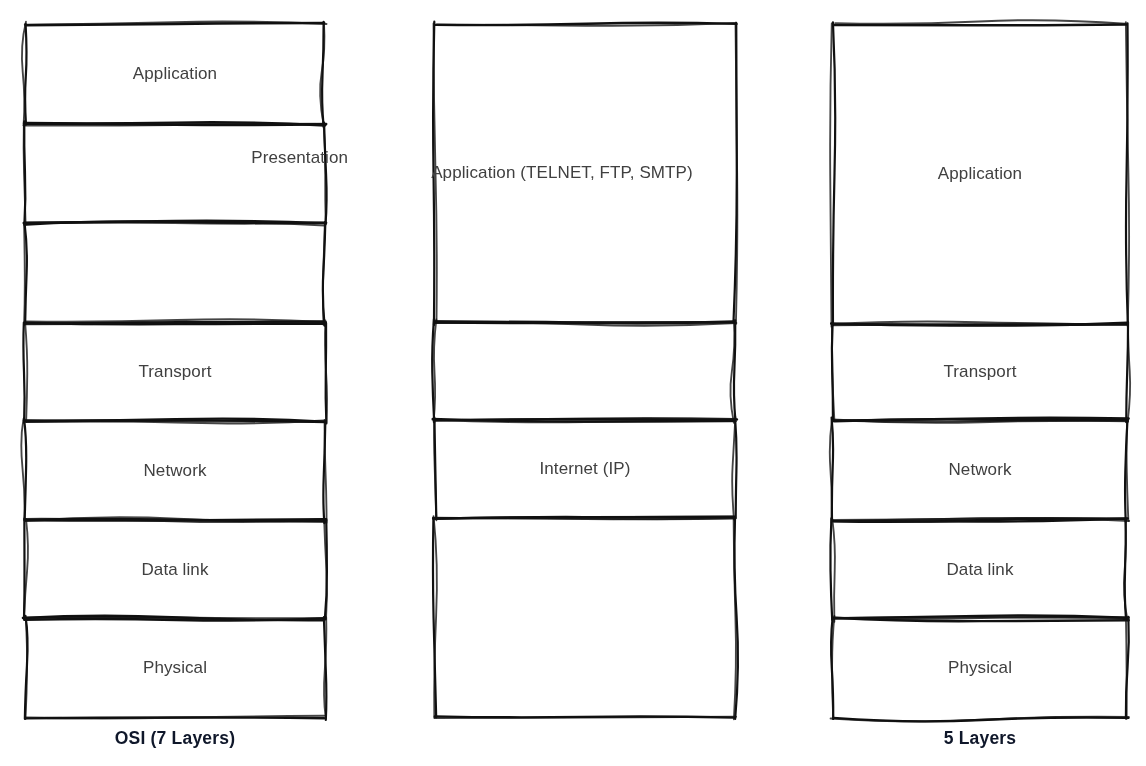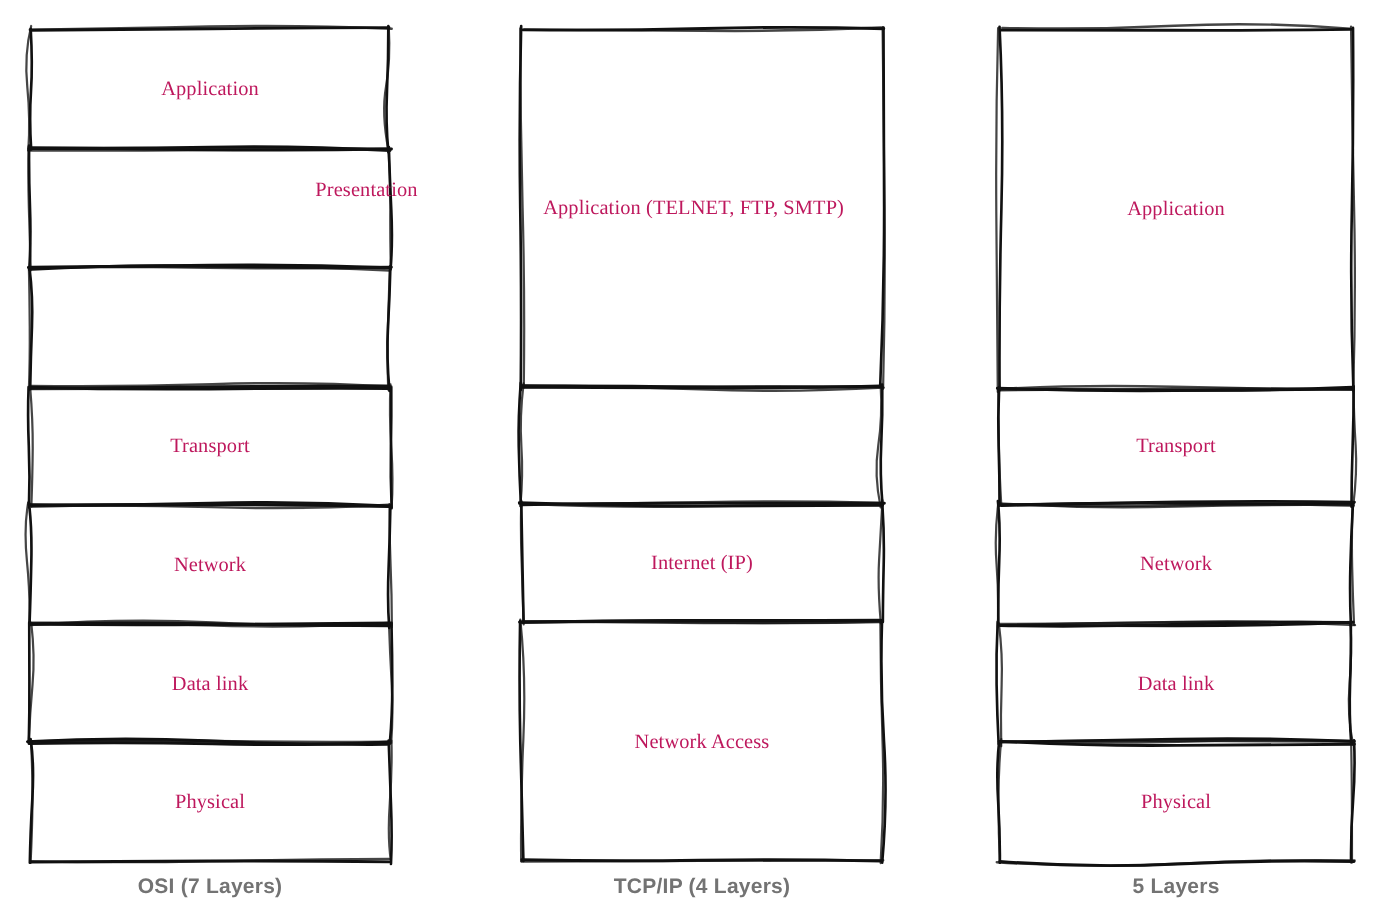--- a/index.html
+++ b/index.html
@@ -38,31 +38,30 @@
     display: flex;
     align-items: center;
     justify-content: center;
     text-align: center;
     box-sizing: border-box;
     padding: 0 14px;
   }
   .layer-label {
     font-size: 17px;
     line-height: 1.25;
-    color: #be185d;
+    color: #404040;
     letter-spacing: 0.1px;
     white-space: pre-line;
-    font-family: Liberation Serif, serif;
   }
   .stack-caption {
     position: absolute;
     text-align: center;
     font-size: 17.5px;
     font-weight: bold;
-    color: #737373;
+    color: #0f172a;
     letter-spacing: 0.2px;
   }
 </style>
 </head>
 <body>
 
 <div id="diagram-root">
   <svg id="sketch-layer" viewBox="0 0 1146 766" xmlns="http://www.w3.org/2000/svg">
       <path d="M 25.73 25.22 Q 99.93 24.89 175.88 24.01 T 324.20 23.05" fill="none" stroke="#111111" stroke-width="2.40" stroke-linecap="round" opacity="1"></path>
       <path d="M 24.85 24.77 Q 101.40 23.85 173.86 22.16 T 326.42 23.91" fill="none" stroke="#111111" stroke-width="2.05" stroke-linecap="round" opacity="0.78"></path>
@@ -209,30 +208,26 @@
         </div>
         <div class="layer-box" style="left: 25px; top: 520px; width: 300px; height: 99px;">
           <span class="layer-label">Data link</span>
         </div>
         <div class="layer-box" style="left: 25px; top: 619px; width: 300px; height: 98px;">
           <span class="layer-label">Physical</span>
         </div>
         <div class="stack-caption" style="left: 25px; top: 728px; width: 300px;">OSI (7 Layers)</div>
       </div>
       <div class="stack" style="left: 0px; top: 0px; width: 1146px; height: 766px;">
-        <div class="layer-box" style="left: 428px; top: 24px; width: 300px; height: 298px;">
+        <div class="layer-box" style="left: 412px; top: 24px; width: 300px; height: 298px;">
           <span class="layer-label">Application (TELNET, FTP, SMTP)</span>
         </div>
         <div class="layer-box" style="left: 435px; top: 420px; width: 300px; height: 98px; align-items: center;">
           <span class="layer-label">Internet (IP)</span>
         </div>
-        <div class="layer-box" style="left: 435px; top: 518px; width: 300px; height: 199px;">
-          <span class="layer-label">Network Access</span>
-        </div>
-        <div class="stack-caption" style="left: 435px; top: 728px; width: 300px;">TCP/IP (4 Layers)</div>
       </div>
       <div class="stack" style="left: 0px; top: 0px; width: 1146px; height: 766px;">
         <div class="layer-box" style="left: 833px; top: 24px; width: 294px; height: 300px;">
           <span class="layer-label">Application</span>
         </div>
         <div class="layer-box" style="left: 833px; top: 324px; width: 294px; height: 96px;">
           <span class="layer-label">Transport</span>
         </div>
         <div class="layer-box" style="left: 833px; top: 420px; width: 294px; height: 100px;">
           <span class="layer-label">Network</span>

